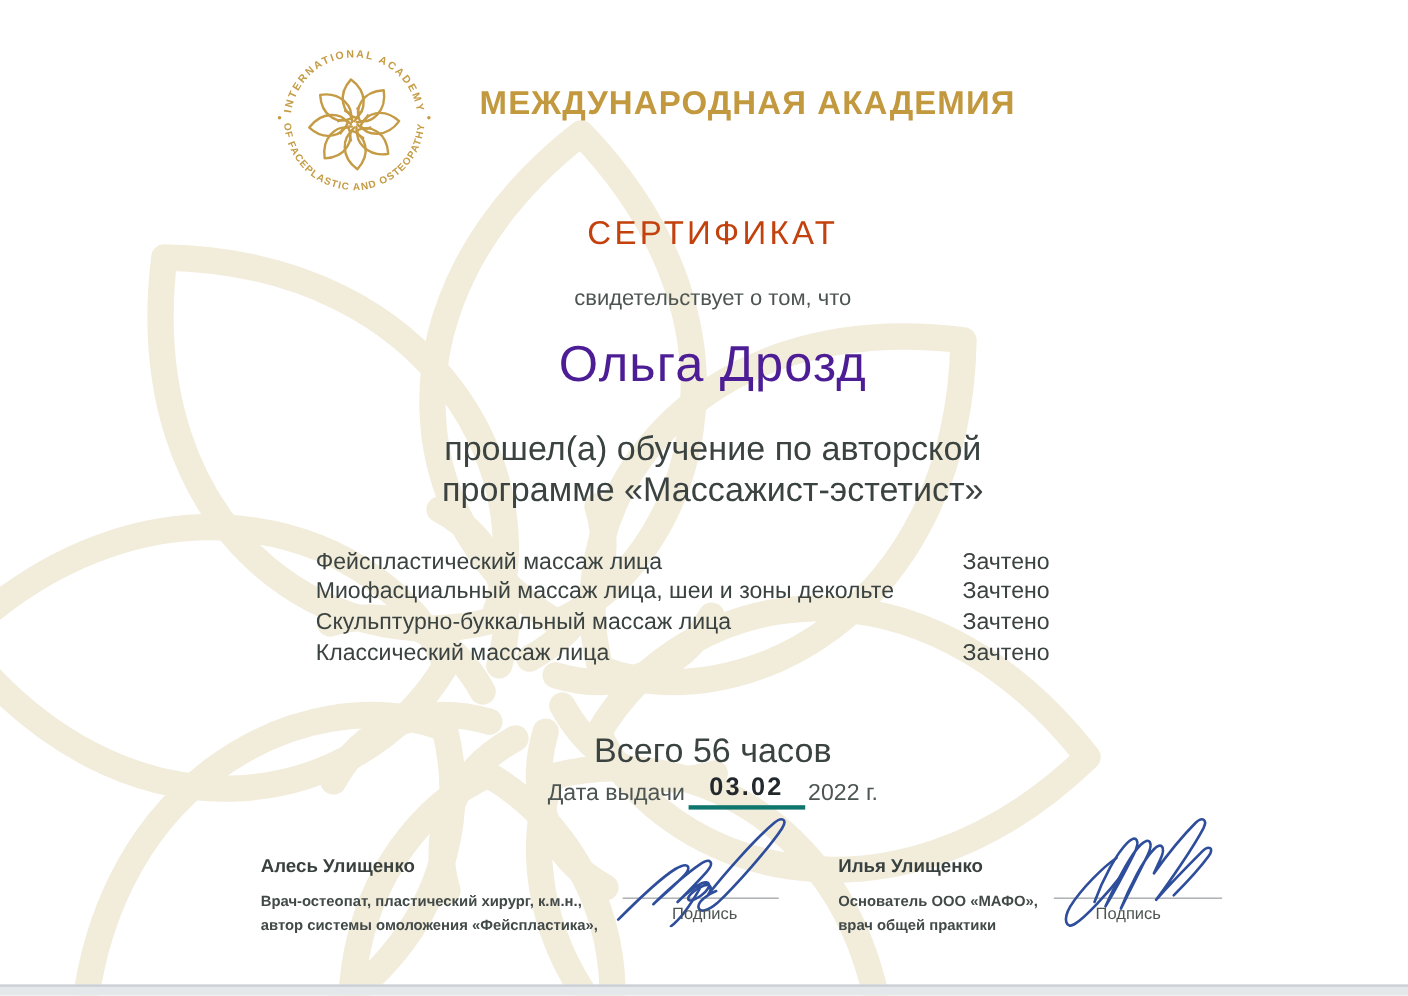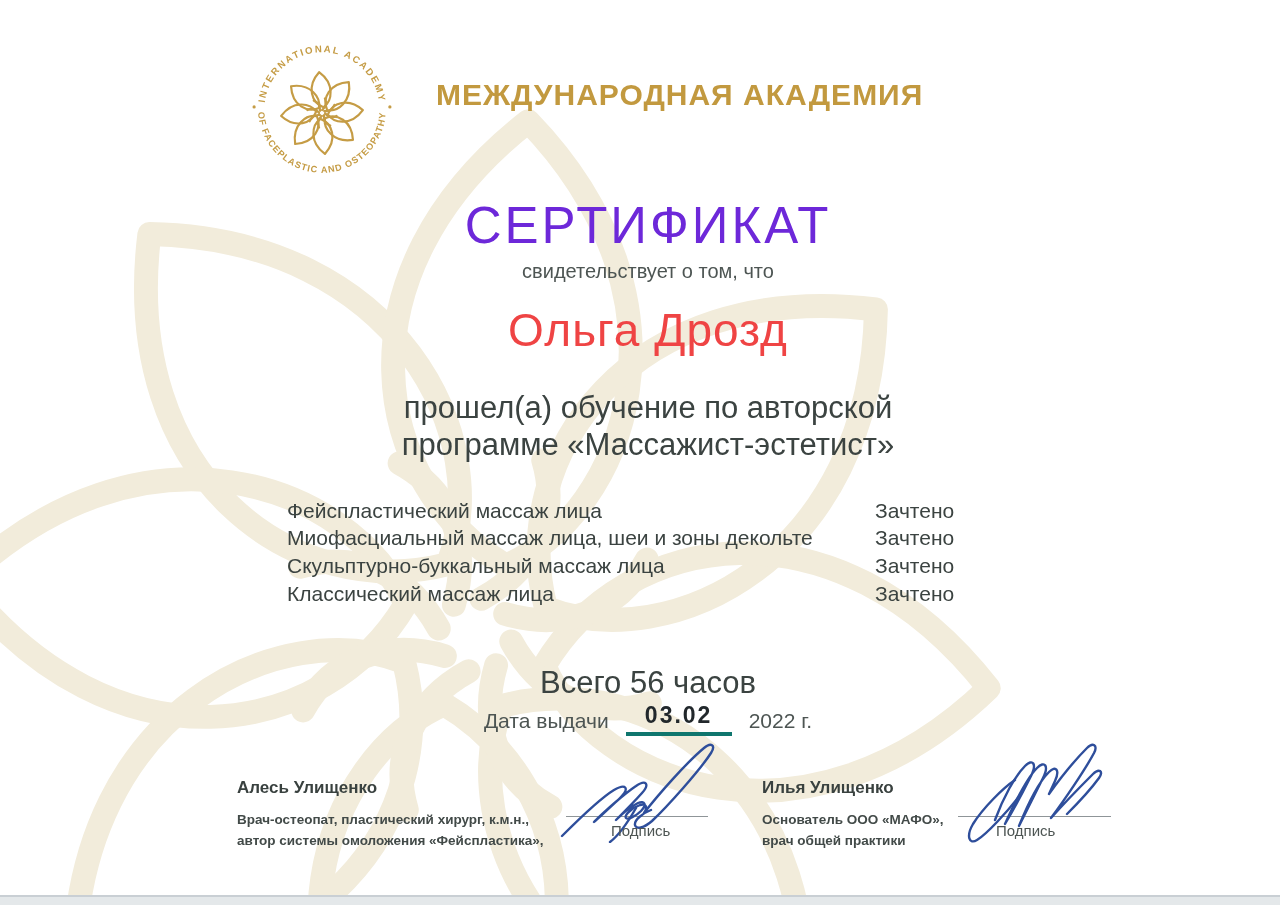--- a/index.html
+++ b/index.html
@@ -15,32 +15,32 @@
   
   .logo{left:246px;top:33px;width:152px;height:152px;}
   .logo text{fill:#c59c45;font-family:"Liberation Sans",sans-serif;font-weight:bold;}
   
   .academy-name{
     left:436px;top:76px;width:620px;
     color:#c2993f;font-size:30px;font-weight:bold;letter-spacing:1px;line-height:37px;
   }
   
   .centered{left:0;right:0;text-align:center;padding-left:16px;}
-  .cert-title{top:196px;font-size:51px;letter-spacing:3px;color:#6d28d9;font-weight:500;}
+  .cert-title{top:196px;font-size:30px;letter-spacing:3px;color:#c2410c;font-weight:500;}
   .cert-subtitle{top:260px;font-size:20px;color:#4d5553;}
-  .recipient{top:303px;font-size:46px;color:#ef4444;font-weight:300;letter-spacing:1px;}
+  .recipient{top:303px;font-size:46px;color:#4c1d95;font-weight:300;letter-spacing:1px;}
   .program{top:389px;font-size:31px;color:#3b4341;line-height:37px;}
   .total{top:641px;font-size:31px;color:#3b4341;margin-top:24px;}
   
   .courses{left:287px;top:497px;width:668px;}
   .course-row{display:flex;justify-content:space-between;height:27.6px;align-items:center;}
   .course-name{font-size:21px;color:#3b4341;}
   .course-status{font-size:21px;color:#3b4341;width:80px;text-align:left;}
   
-  .date-row{top:702px;display:flex;justify-content:center;align-items:flex-end;gap:17px;}
+  .date-row{top:702px;display:flex;justify-content:center;align-items:flex-end;gap:3px;}
   .date-label,.date-year{font-size:21px;color:#4d5553;padding-bottom:3px;}
   .date-box{
     width:106px;text-align:center;border-bottom:4px solid #0f766e;
     font-size:23px;font-weight:bold;color:#22282c;letter-spacing:2px;padding-bottom:3px;
   }
   
   .sig-name{font-size:17px;font-weight:bold;color:#39413f;}
   .sig-role{font-size:13.5px;font-weight:bold;color:#424a48;line-height:21px;}
   .sig-name-left{left:237px;top:778px;}
   .sig-role-left{left:237px;top:809px;}

